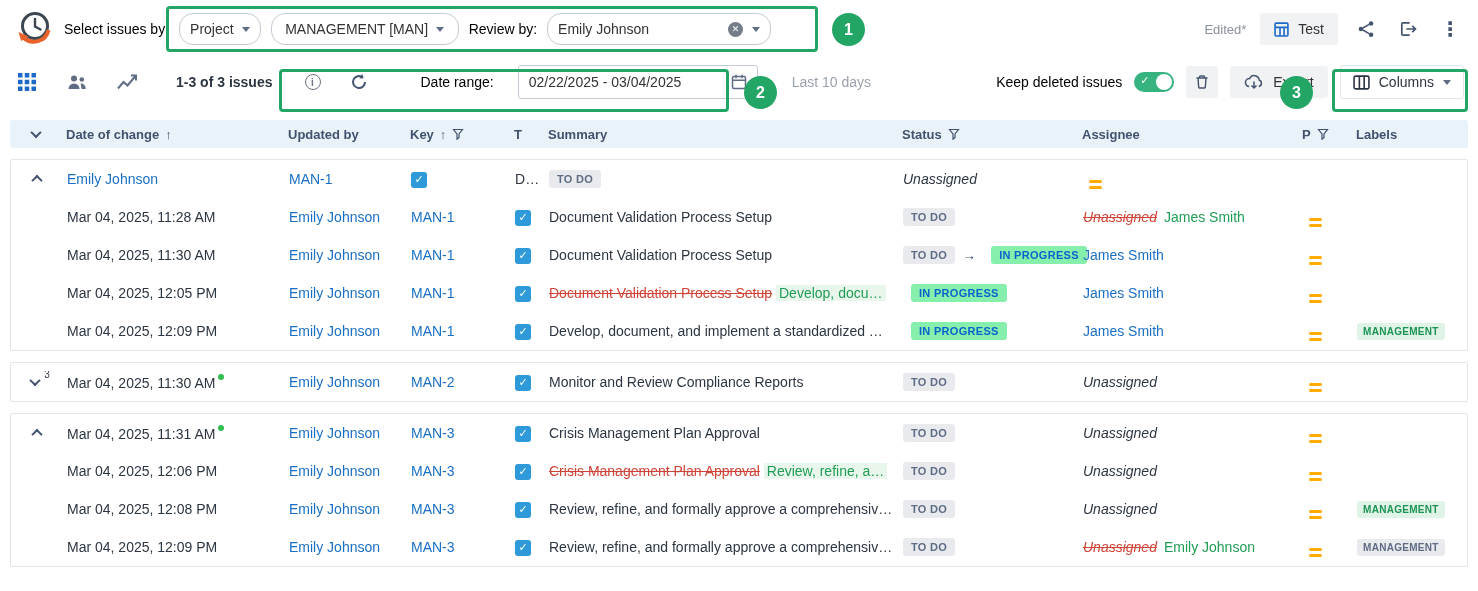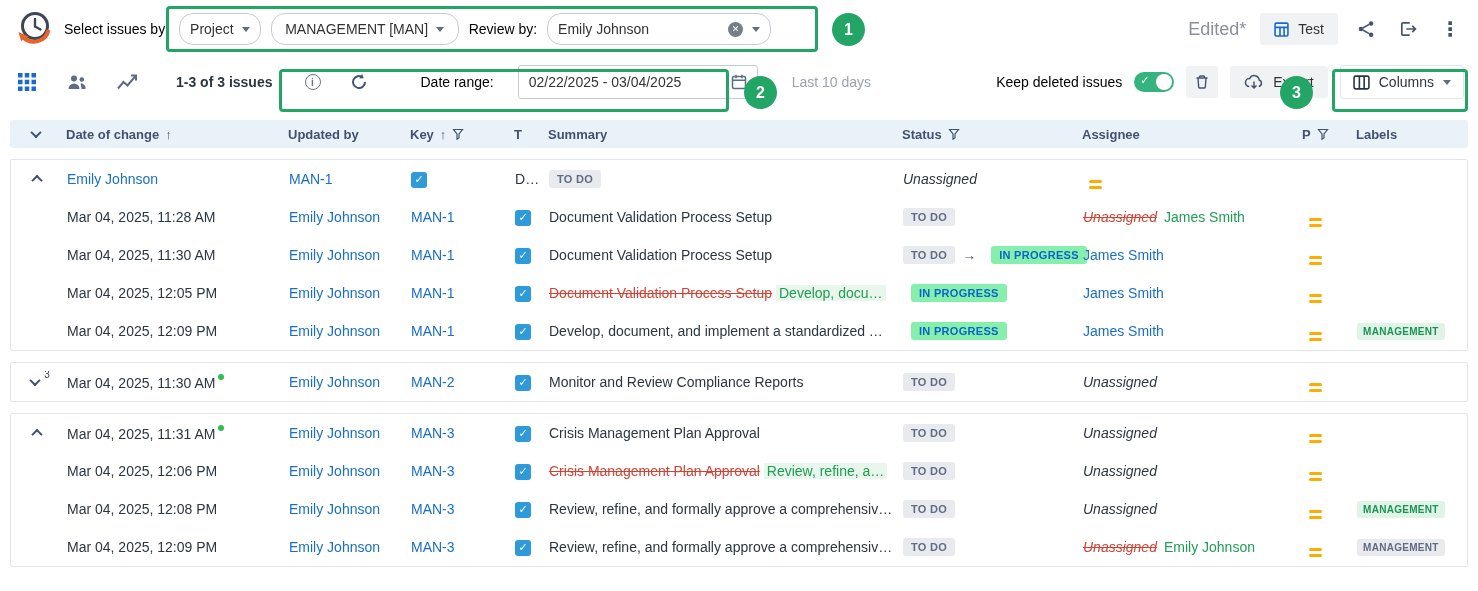--- a/index.html
+++ b/index.html
@@ -8,21 +8,21 @@
     font-family:"Liberation Sans","DejaVu Sans",sans-serif;
     background:#ffffff;color:#2c3642;position:relative;overflow:hidden;font-size:14px;
   }
   a{text-decoration:none;cursor:pointer;}
   button{font-family:inherit;cursor:pointer;}
 
   
   .topbar{display:flex;align-items:center;height:58px;padding:0 14px;gap:10px;}
   .logo{width:40px;height:40px;flex:0 0 auto;}
   .lbl{font-size:14px;color:#000000;white-space:nowrap;}
-  .muted{color:#8a919c;font-size:18px;white-space:nowrap;}
+  .muted{color:#8a919c;font-size:13px;white-space:nowrap;}
   .select{display:inline-flex;align-items:center;gap:8px;border:1px solid #c6cbd3;border-radius:14px;
           height:32px;padding:0 10px;background:#fff;font-size:14px;color:#333;cursor:pointer;white-space:nowrap;}
   .select.w-project{width:188px;justify-content:center;}
   .select.w-user{width:224px;justify-content:space-between;}
   .caret{width:0;height:0;border-left:4.5px solid transparent;border-right:4.5px solid transparent;
          border-top:5px solid #5e6c84;display:inline-block;flex:0 0 auto;}
   .clear{width:15px;height:15px;border-radius:50%;background:#747d88;color:#fff;font-size:9px;line-height:15px;
          text-align:center;display:inline-block;cursor:pointer;flex:0 0 auto;}
   .top-right{margin-left:auto;display:flex;align-items:center;gap:14px;}
   .btn-gray{display:inline-flex;align-items:center;gap:9px;background:#f1f2f4;border:none;border-radius:3px;

